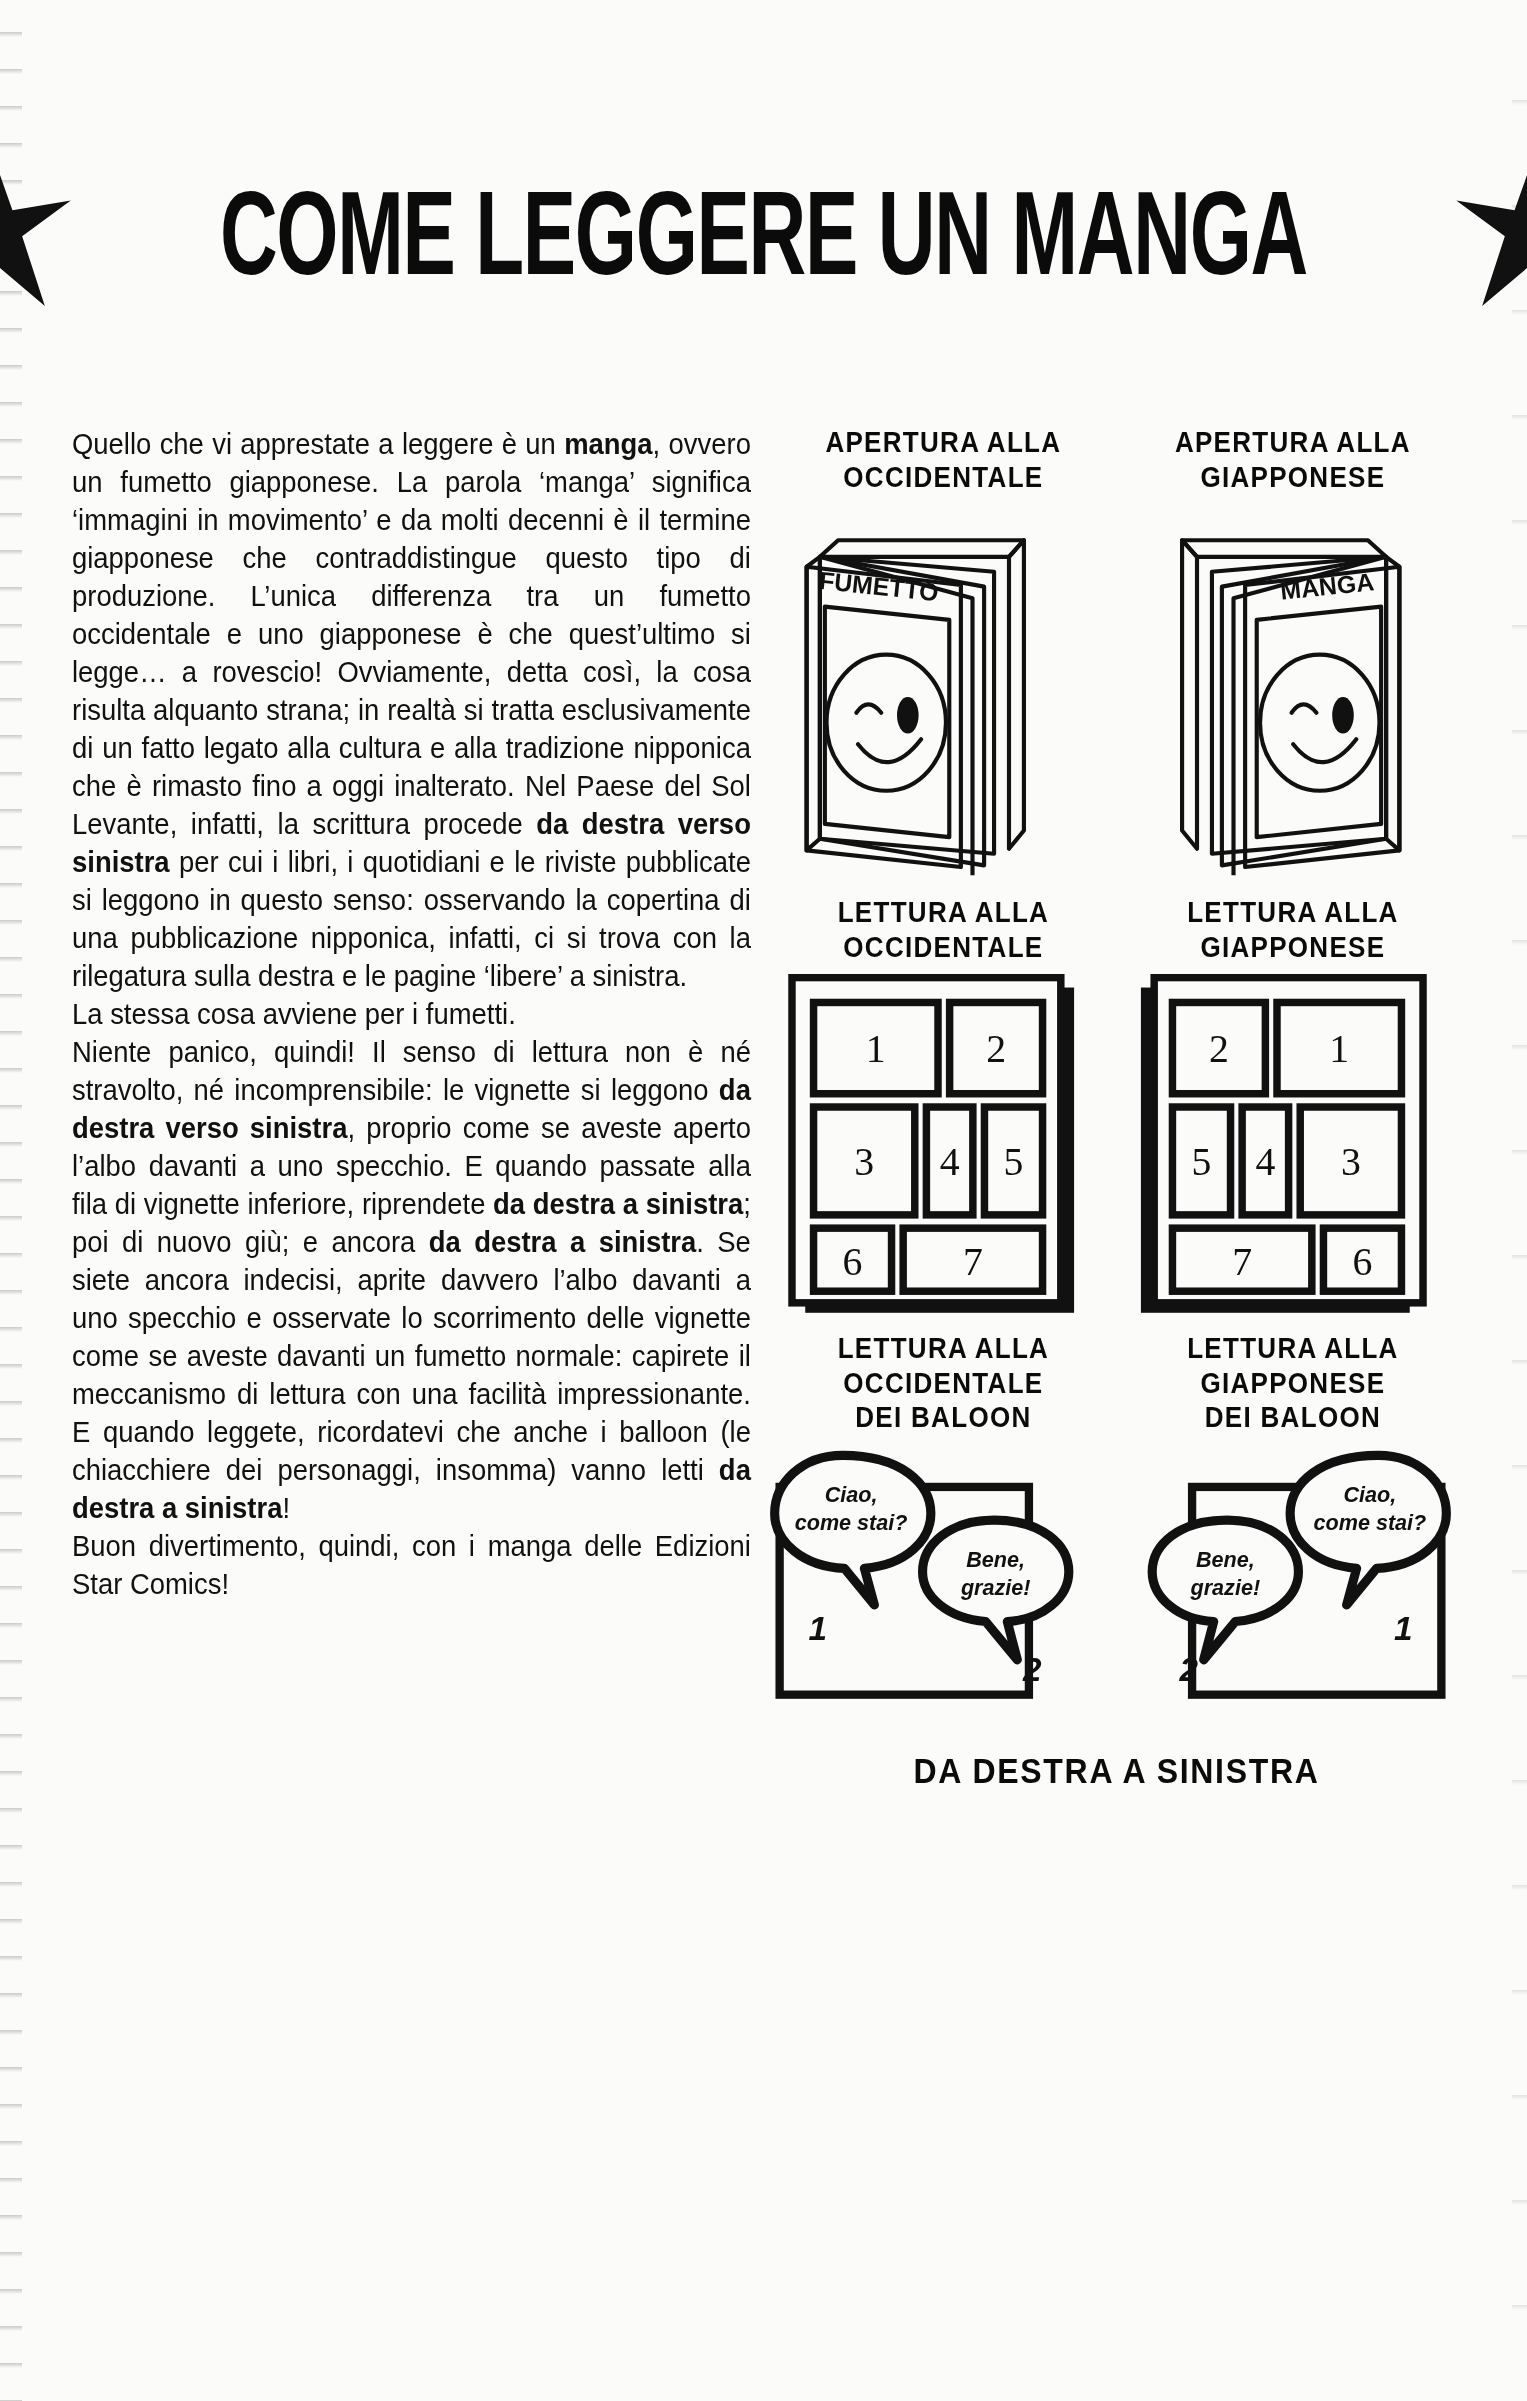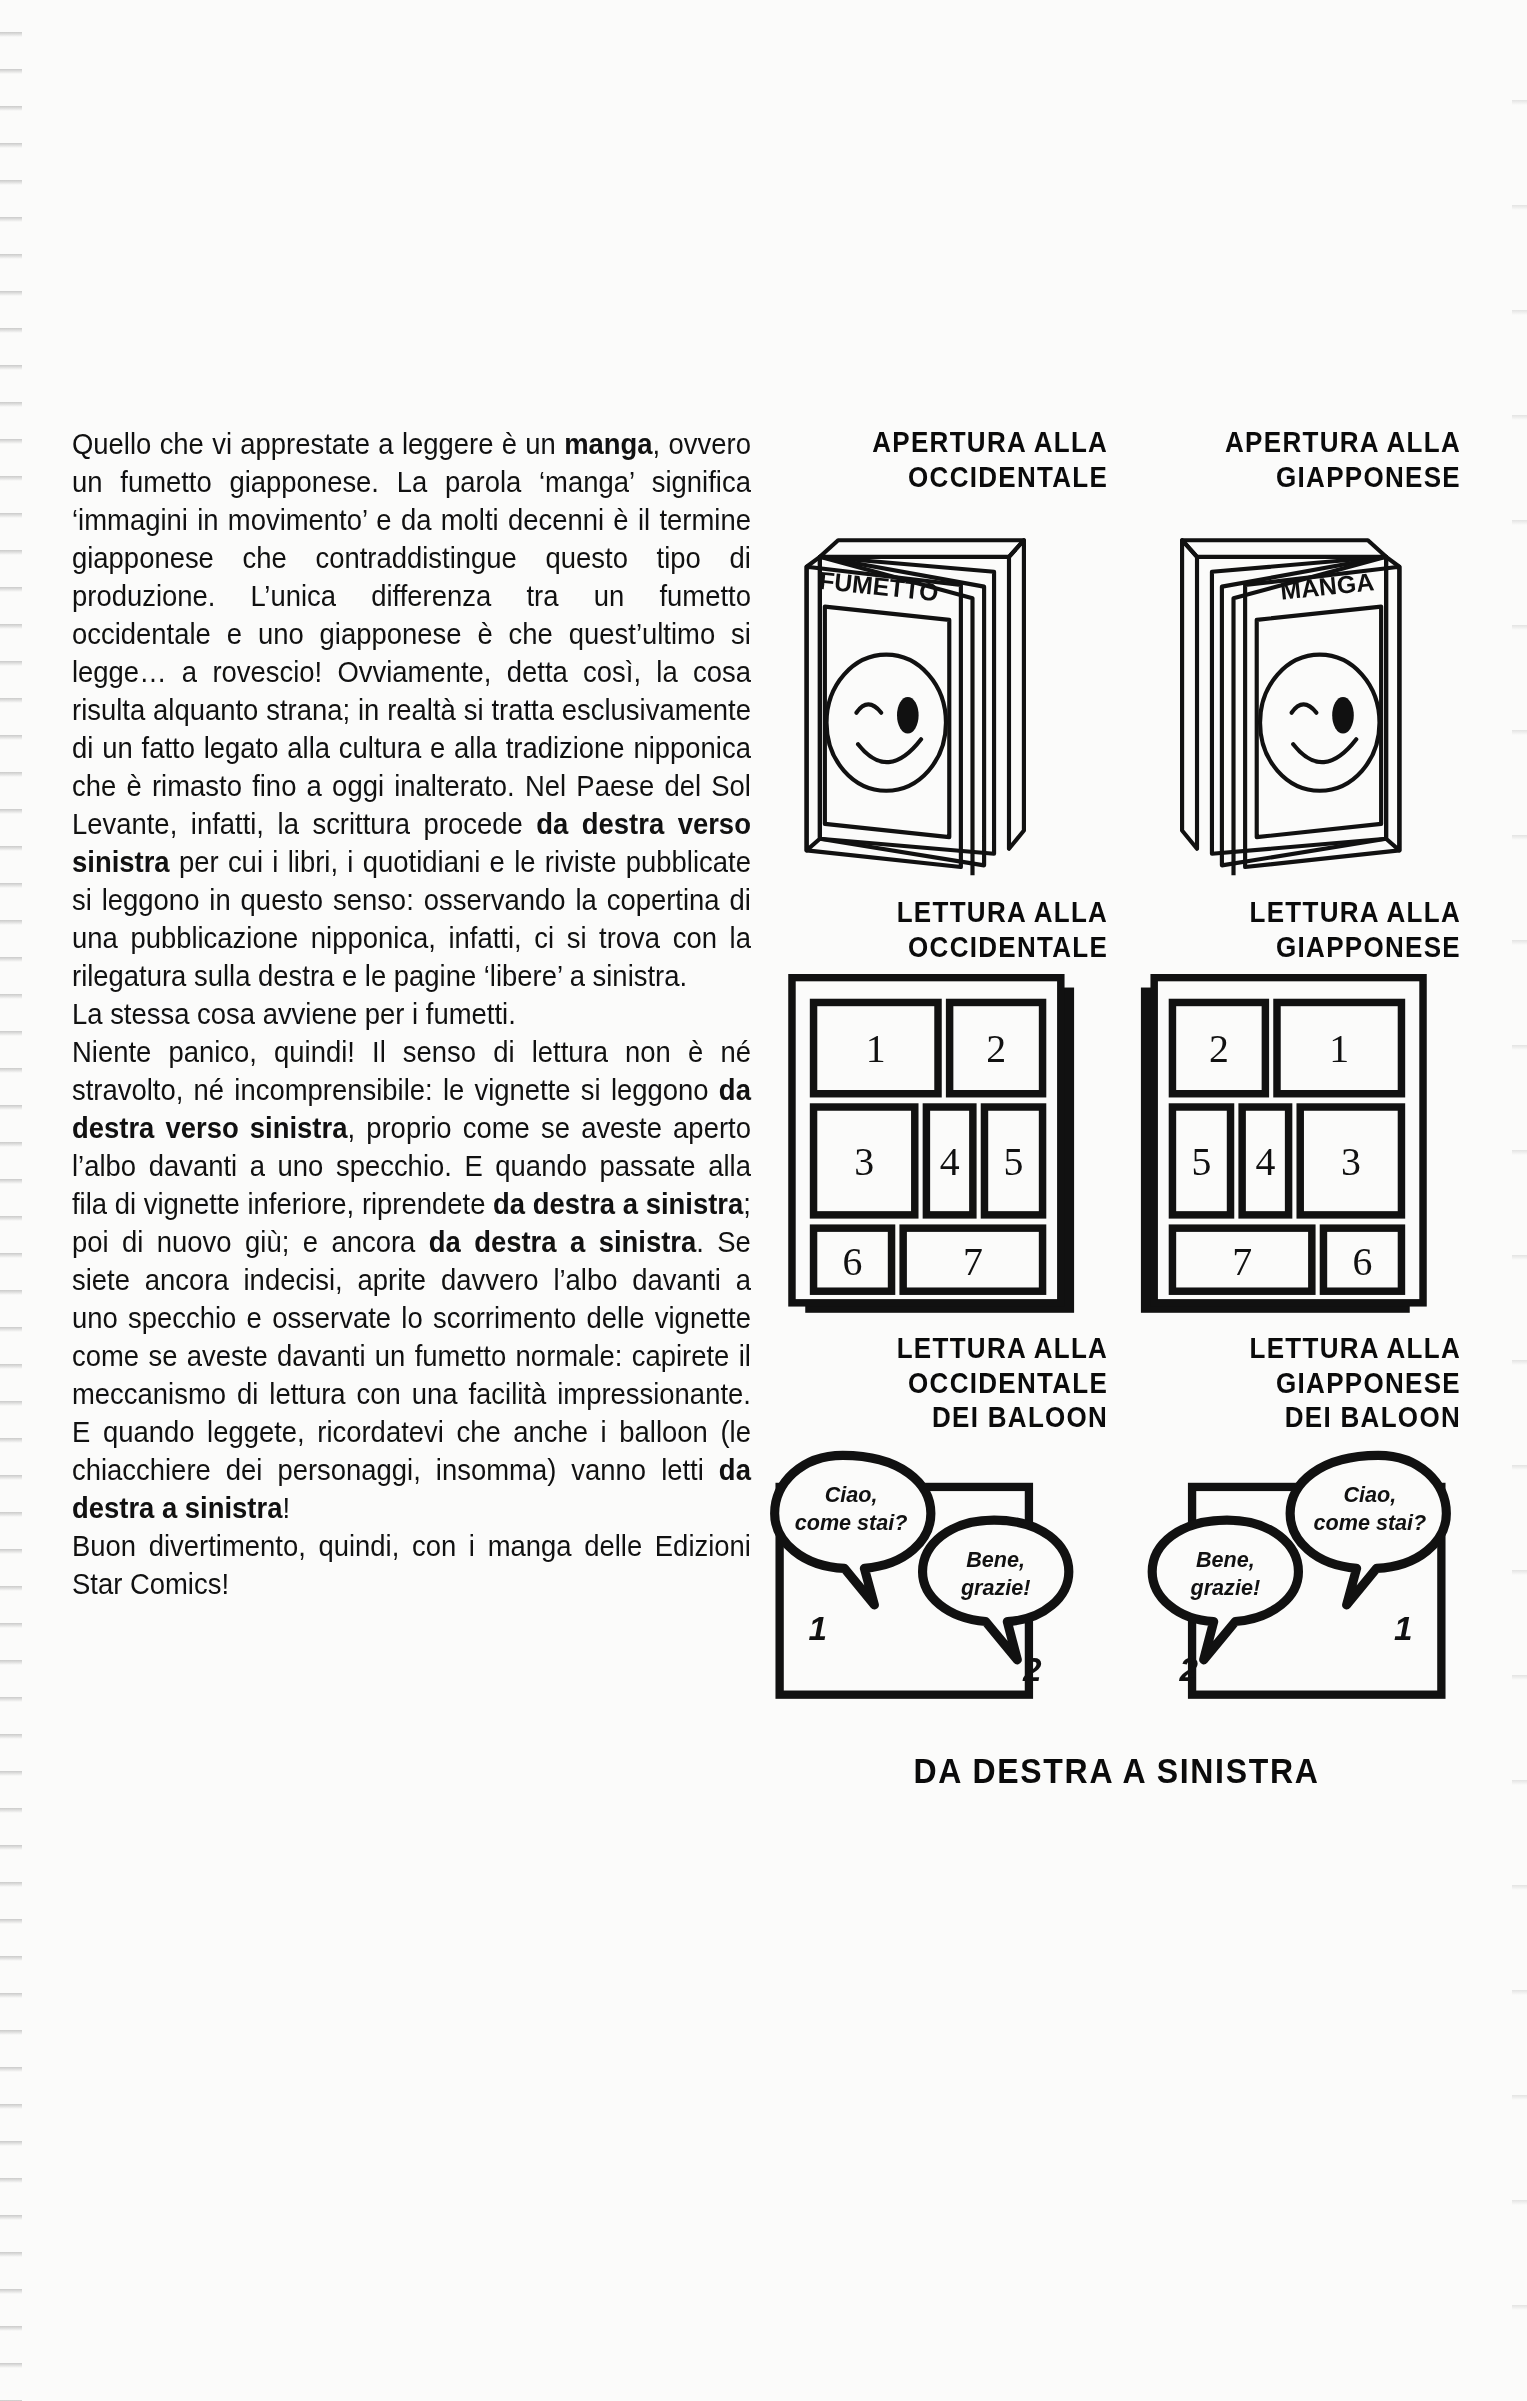--- a/index.html
+++ b/index.html
@@ -38,21 +38,21 @@
     font-size:29.5px;line-height:38px;color:#111;
     text-align:justify;text-justify:inter-word;
     transform:scaleX(.93);transform-origin:left top;
     width:730px;
   }
   .body-text b{font-weight:bold;}
   .body-text p{margin:0;}
 
   
   .cap-row{display:flex;width:689px;}
-  .cap-cell{width:344px;text-align:right;}
+  .cap-cell{width:344px;text-align:center;}
   .cap-cell.c2{padding-left:16.6px;}
   .caption{
     font-family:"Liberation Sans",sans-serif;font-weight:bold;
     font-size:26px;line-height:31px;letter-spacing:1.3px;color:#0b0b0b;
     transform:scaleY(1.12);transform-origin:left top;
     white-space:pre-line;
   }
   .caption-pad{padding-left:6.6px;}
 
   
@@ -83,20 +83,29 @@
   .ink{fill:none;stroke:#111;}
   .solid{fill:#111;stroke:none;}
 </style>
 </head>
 <body>
 
 <div class="page">
   <div class="scan-edge"></div>
   <div class="scan-edge2"></div>
 
+  <div class="header">
+    <svg class="star" viewBox="0 0 100 100">
+      <polygon class="solid" points="50,2 62,36 98,30 68,52 82,95 50,68 18,95 32,52 2,30 38,36"></polygon>
+    </svg>
+    <div class="title">COME LEGGERE UN MANGA</div>
+    <svg class="star" viewBox="0 0 100 100">
+      <polygon class="solid" points="50,2 62,36 98,30 68,52 82,95 50,68 18,95 32,52 2,30 38,36"></polygon>
+    </svg>
+  </div>
 
   <div class="col-left">
     <div class="body-text" id="article-body">
         <p><span>Quello che vi apprestate a leggere è un </span><b>manga</b><span>, ovvero un fumetto giapponese. La parola ‘manga’ significa ‘immagini in movimento’ e da molti decenni è il termine giapponese che contraddistingue questo tipo di produzione. L’unica differenza tra un fumetto occidentale e uno giapponese è che quest’ultimo si legge… a rovescio! Ovviamente, detta così, la cosa risulta alquanto strana; in realtà si tratta esclusivamente di un fatto legato alla cultura e alla tradizione nipponica che è rimasto fino a oggi inalterato. Nel Paese del Sol Levante, infatti, la scrittura procede </span><b>da destra verso sinistra</b><span> per cui i libri, i quotidiani e le riviste pubblicate si leggono in questo senso: osservando la copertina di una pubblicazione nipponica, infatti, ci si trova con la rilegatura sulla destra e le pagine ‘libere’ a sinistra.</span></p>
         <p><span>La stessa cosa avviene per i fumetti.</span></p>
         <p><span>Niente panico, quindi! Il senso di lettura non è né stravolto, né incomprensibile: le vignette si leggono </span><b>da destra verso sinistra</b><span>, proprio come se aveste aperto l’albo davanti a uno specchio. E quando passate alla fila di vignette inferiore, riprendete </span><b>da destra a sinistra</b><span>; poi di nuovo giù; e ancora </span><b>da destra a sinistra</b><span>. Se siete ancora indecisi, aprite davvero l’albo davanti a uno specchio e osservate lo scorrimento delle vignette come se aveste davanti un fumetto normale: capirete il meccanismo di lettura con una facilità impressionante. E quando leggete, ricordatevi che anche i balloon (le chiacchiere dei personaggi, insomma) vanno letti </span><b>da destra a sinistra</b><span>!</span></p>
         <p><span>Buon divertimento, quindi, con i manga delle Edizioni Star Comics!</span></p>
       </div>
   </div>
 

